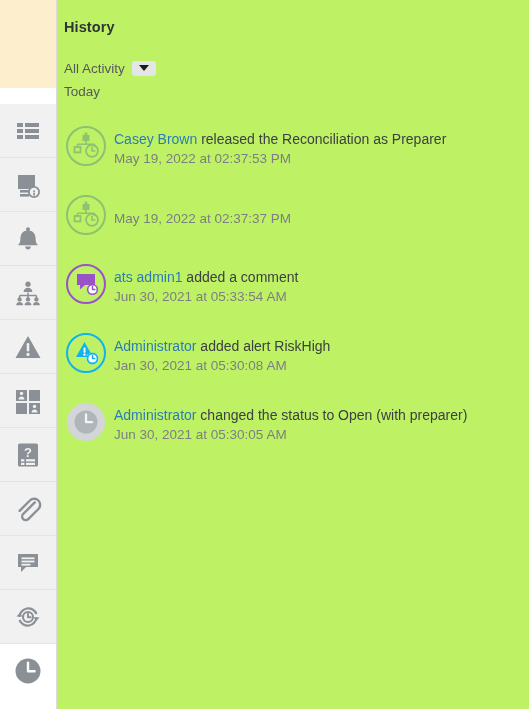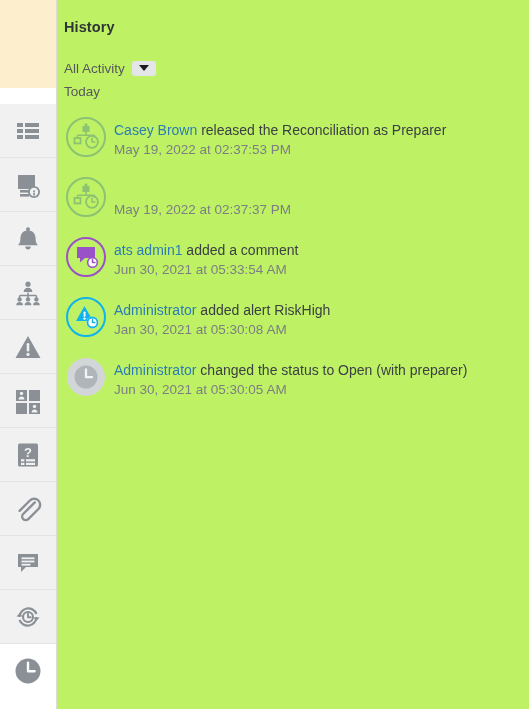--- a/index.html
+++ b/index.html
@@ -114,22 +114,22 @@
     margin-bottom: 0;
   }
   .group-header.previous {
     margin-top: 27px;
   }
 
   .entries { margin-top: 5px; }
 
   .entry {
     display: flex;
-    align-items: flex-end;
-    margin-top: 19px;
+    align-items: center;
+    margin-top: 28px;
   }
   .entry-icon {
     flex: 0 0 44px;
     width: 44px;
     height: 44px;
     margin-right: 6px;
     margin-top: -3px;
   }
   .entry-icon svg { display: block; }
   .entry-body {

